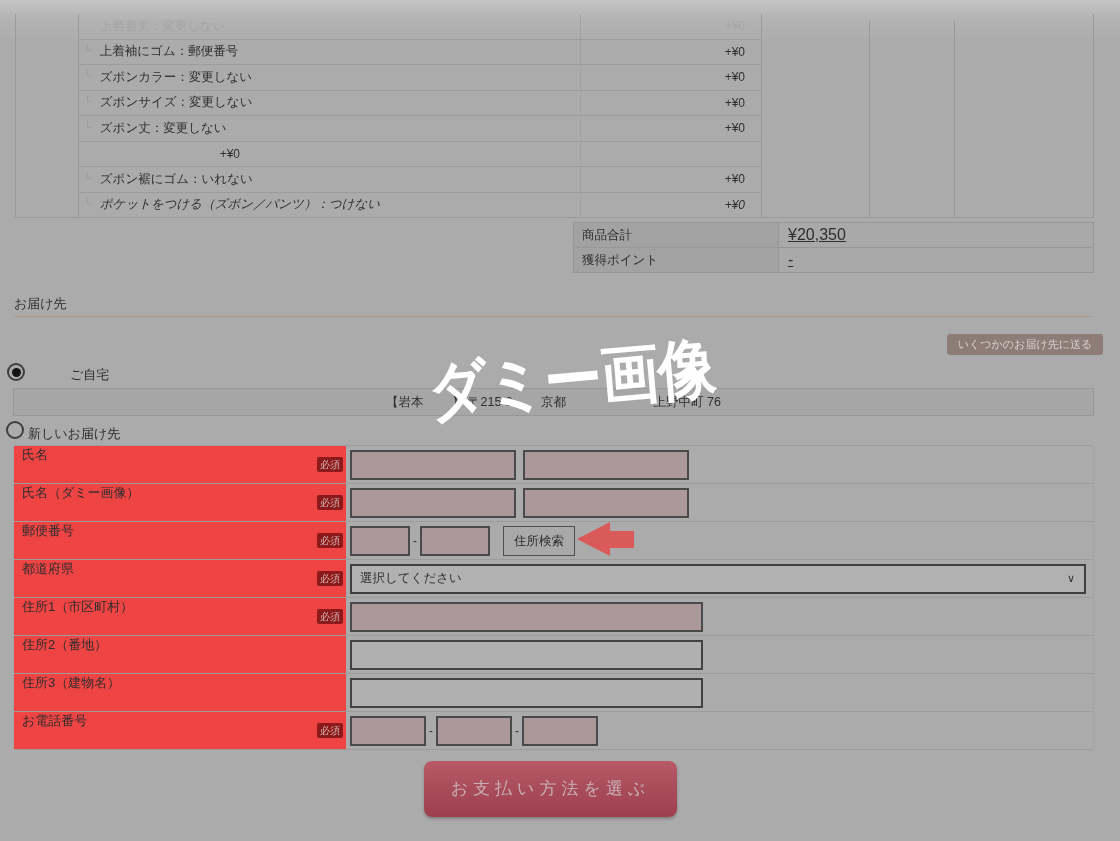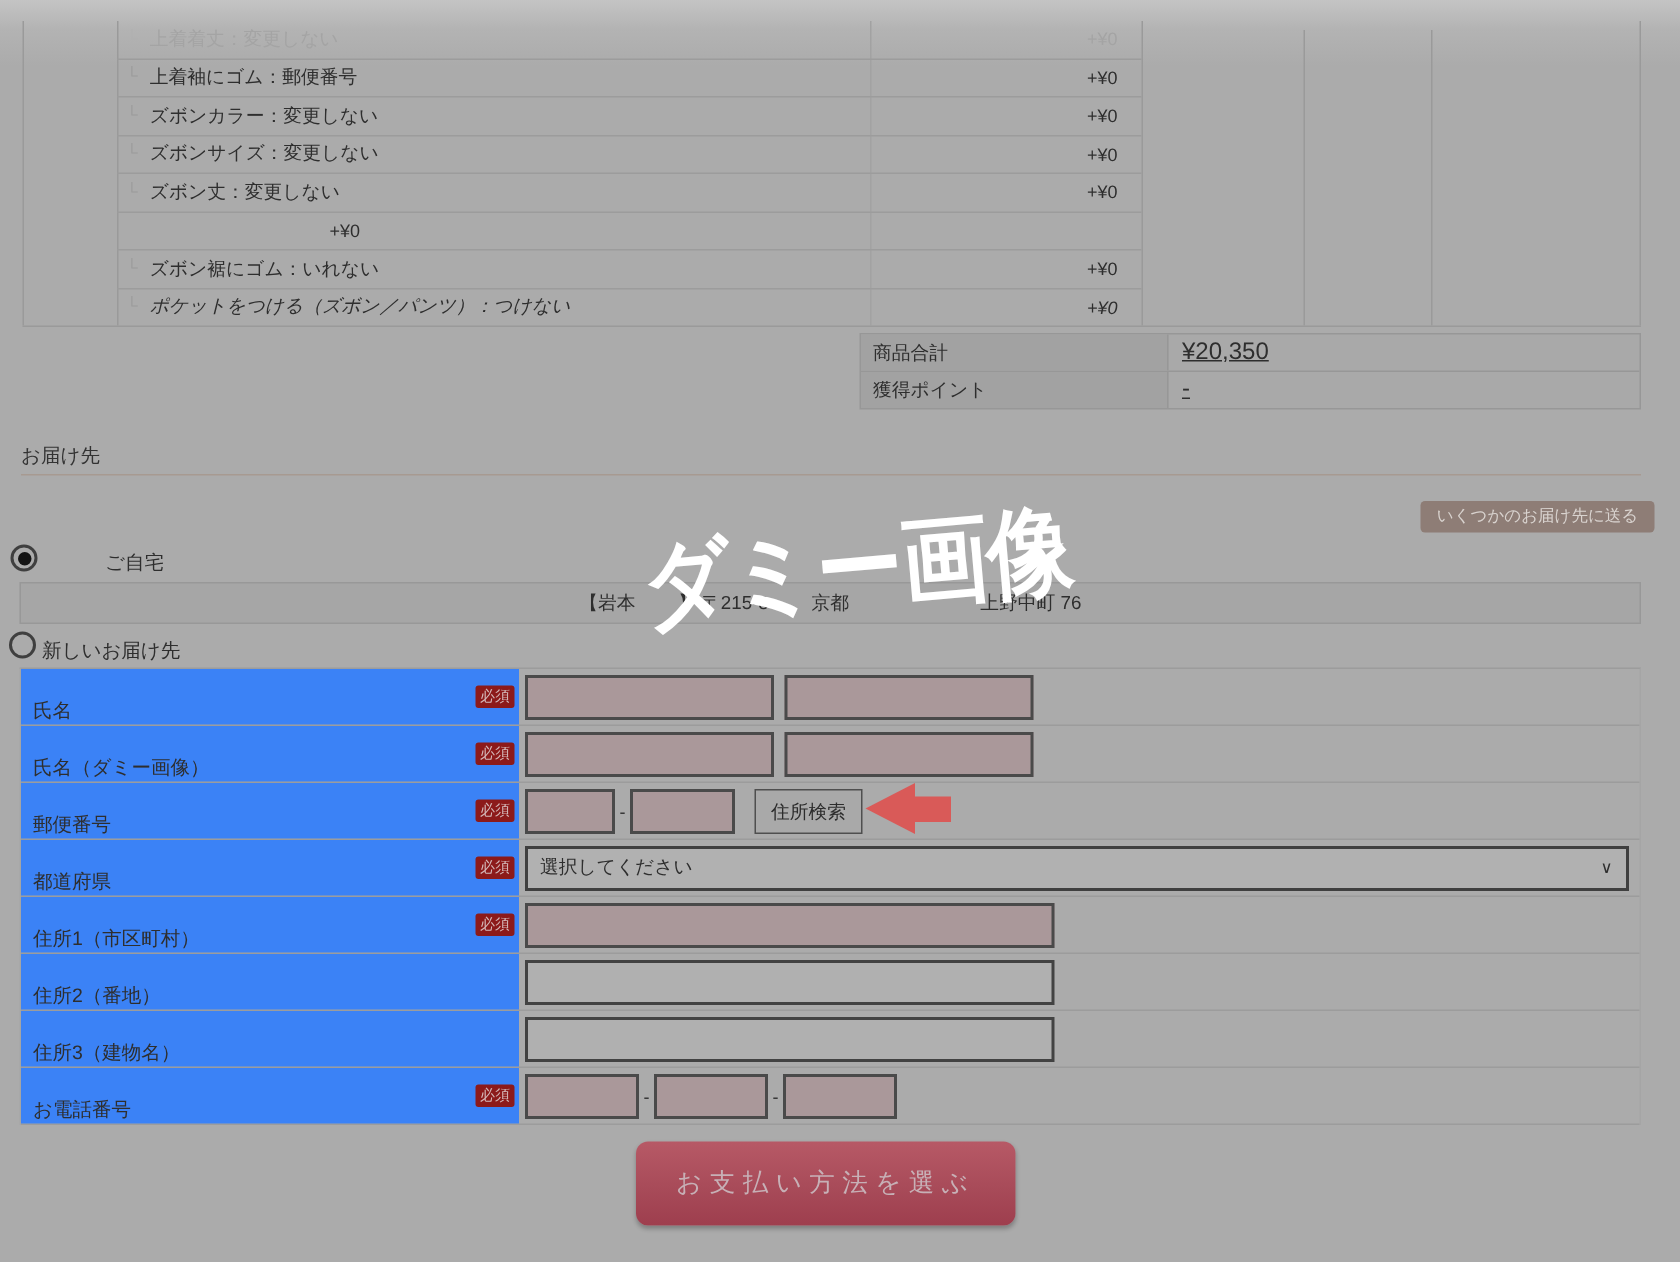--- a/index.html
+++ b/index.html
@@ -50,22 +50,22 @@
   .radio-label { font-size:13px; color:#2e2e2e; }
 
   #addr-bar { left:13px; top:388px; width:1081px; height:28px; background:#a6a6a6;
     border:1px solid #989898; font-size:12.5px; color:#2e2e2e; text-align:center; line-height:26px;
     white-space:pre; overflow:hidden; }
 
   
   #form { left:13px; top:445px; width:1081px; border-top:1px solid #9c9c9c;
     border-left:1px solid #a5a5a5; border-right:1px solid #a5a5a5; }
   .f-row { height:38px; display:flex; border-bottom:1px solid #9c9c9c; }
-  .f-label { width:332px; background:#3b82f6; position:relative;
-    display:flex; align-items:flex-end; padding-left:8px; font-size:13px; color:#2e2e2e; }
+  .f-label { width:332px; background:#ef4444; position:relative;
+    display:flex; align-items:flex-start; padding-left:8px; font-size:13px; color:#2e2e2e; }
   .badge { position:absolute; right:3px; top:11px; background:#8c1a1a; color:#d4b8b8;
     font-size:10px; line-height:15px; padding:0 3px; border-radius:2px; }
   .f-content { flex:1; display:flex; align-items:center; padding-left:4px; position:relative; }
   .inp { height:30px; border:2px solid #4a4a4a; background:#aa989a; }
   .inp.plain { background:#b0b0b0; border-color:#424242; }
   .dash { font-size:12px; color:#2e2e2e; margin:0 3px; }
   .gap { margin-left:7px; }
   #search-btn { width:72px; height:30px; margin-left:13px; background:#a9a9a9;
     border:1px solid #4f4f4f; font-size:12.5px; color:#2c2c2c; text-align:center; line-height:28px; cursor:pointer; }
   #pref-select { width:736px; height:30px; background:#b1b1b1; border:2px solid #3f3f3f;

